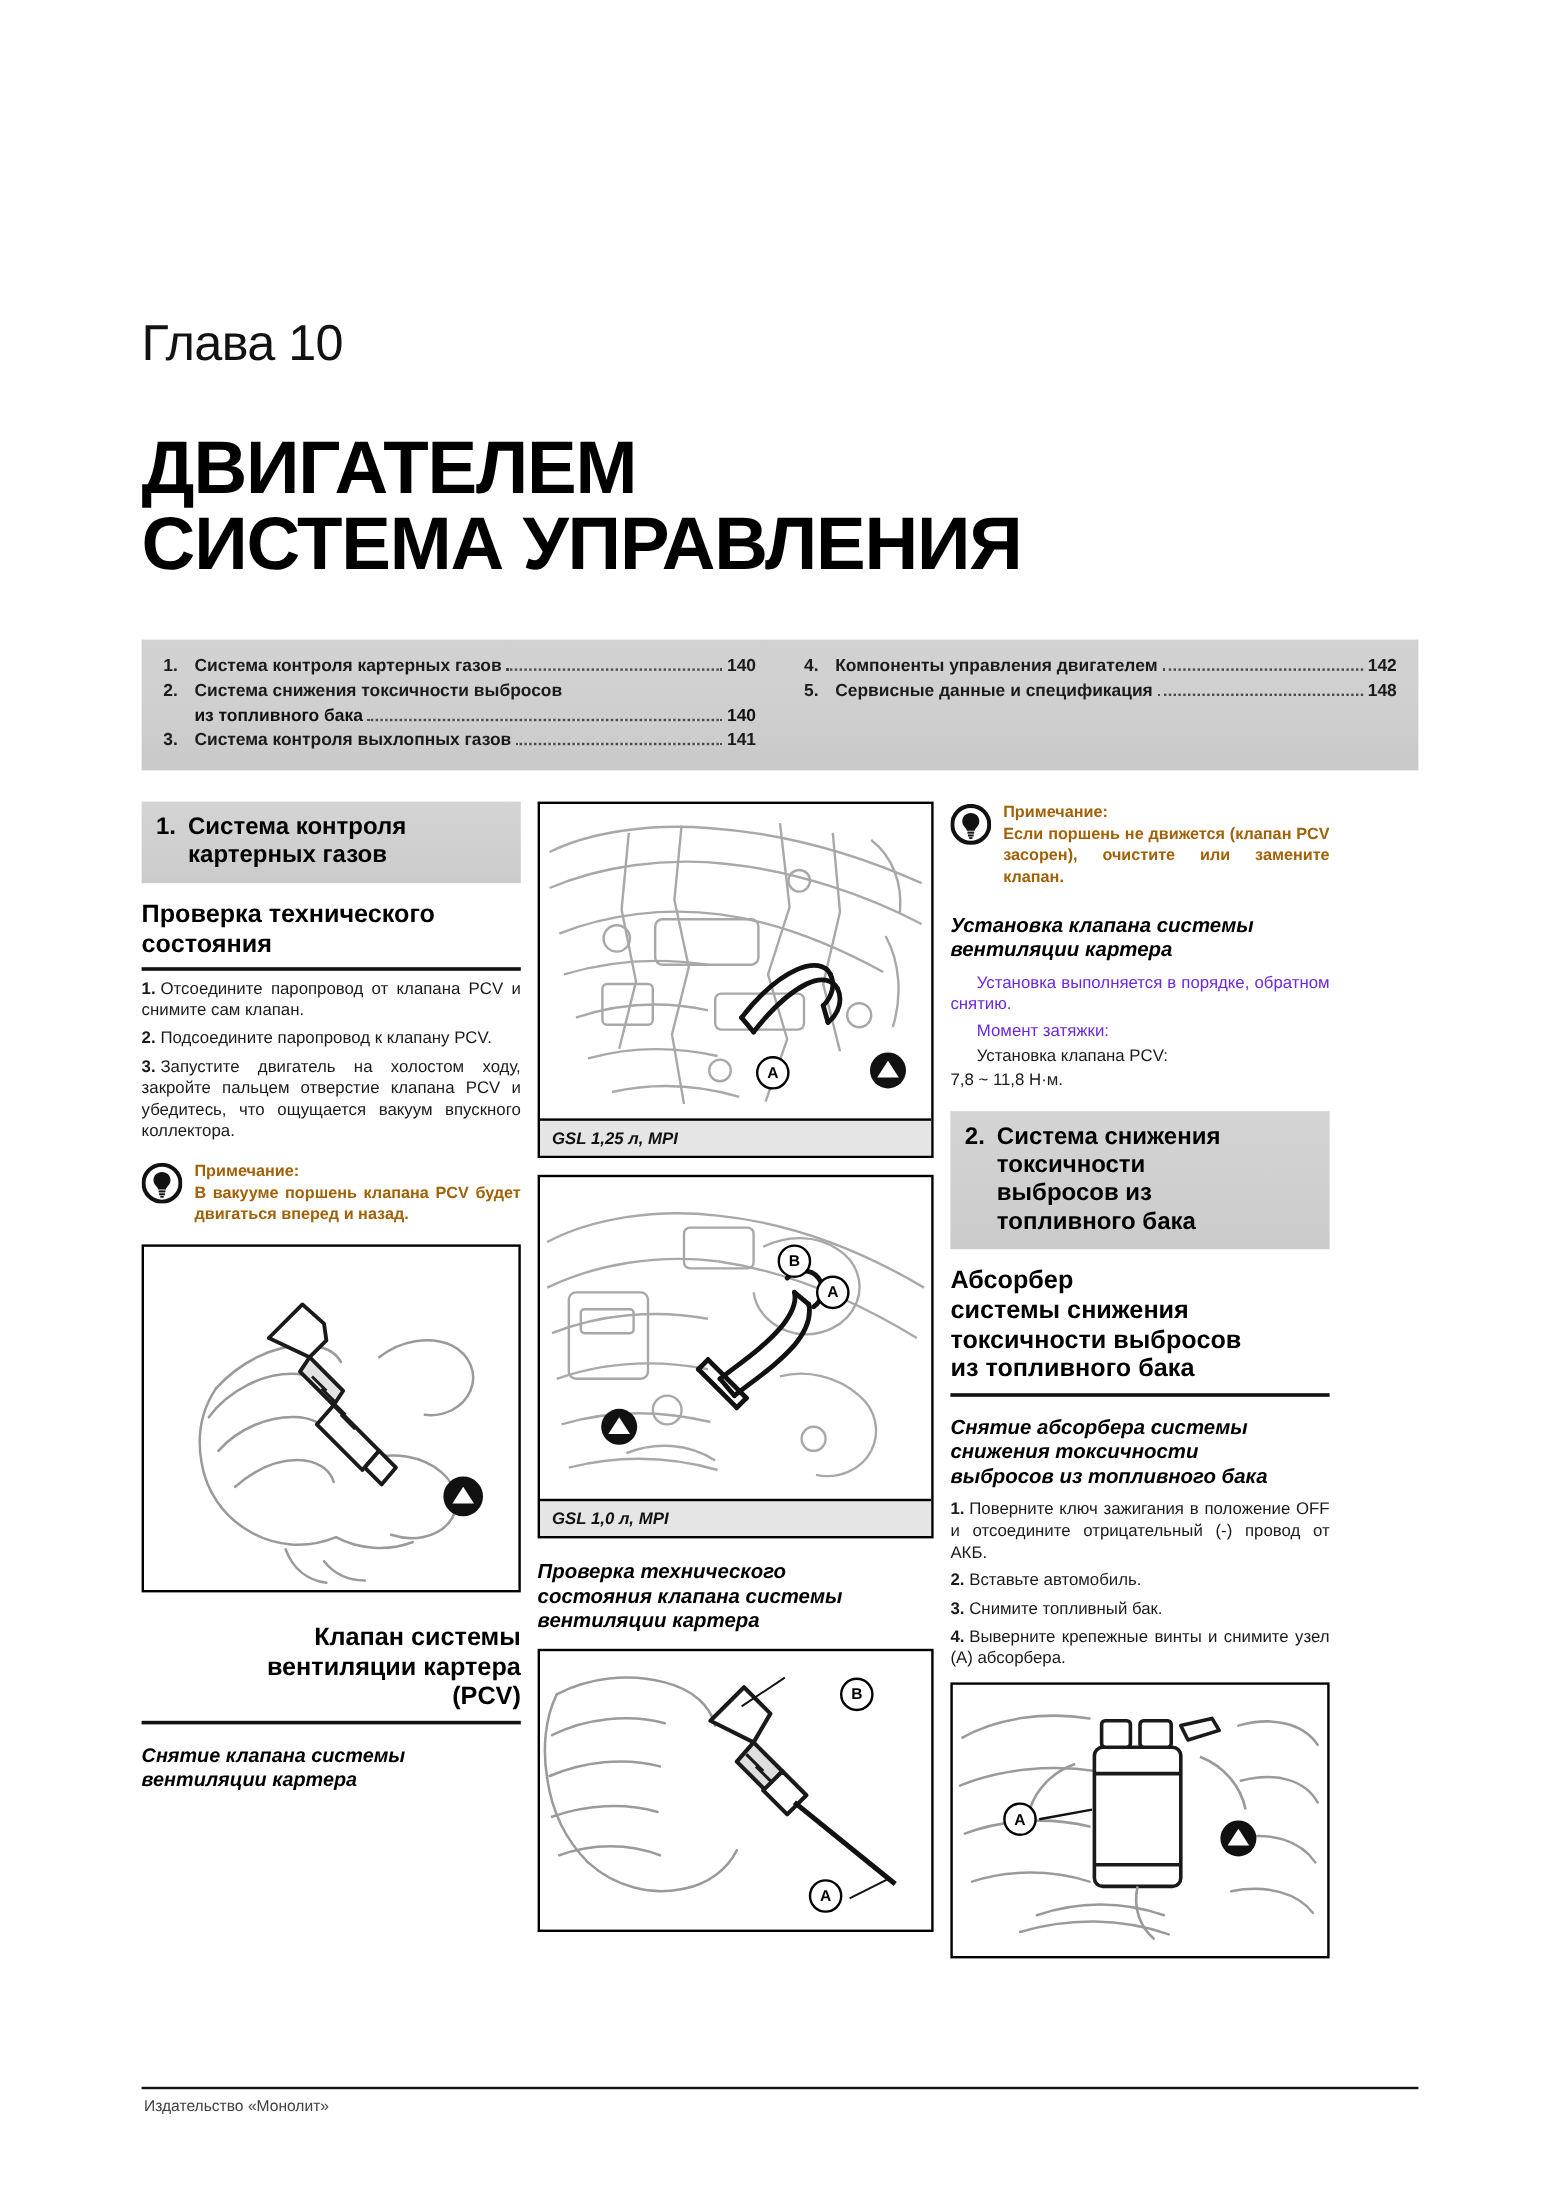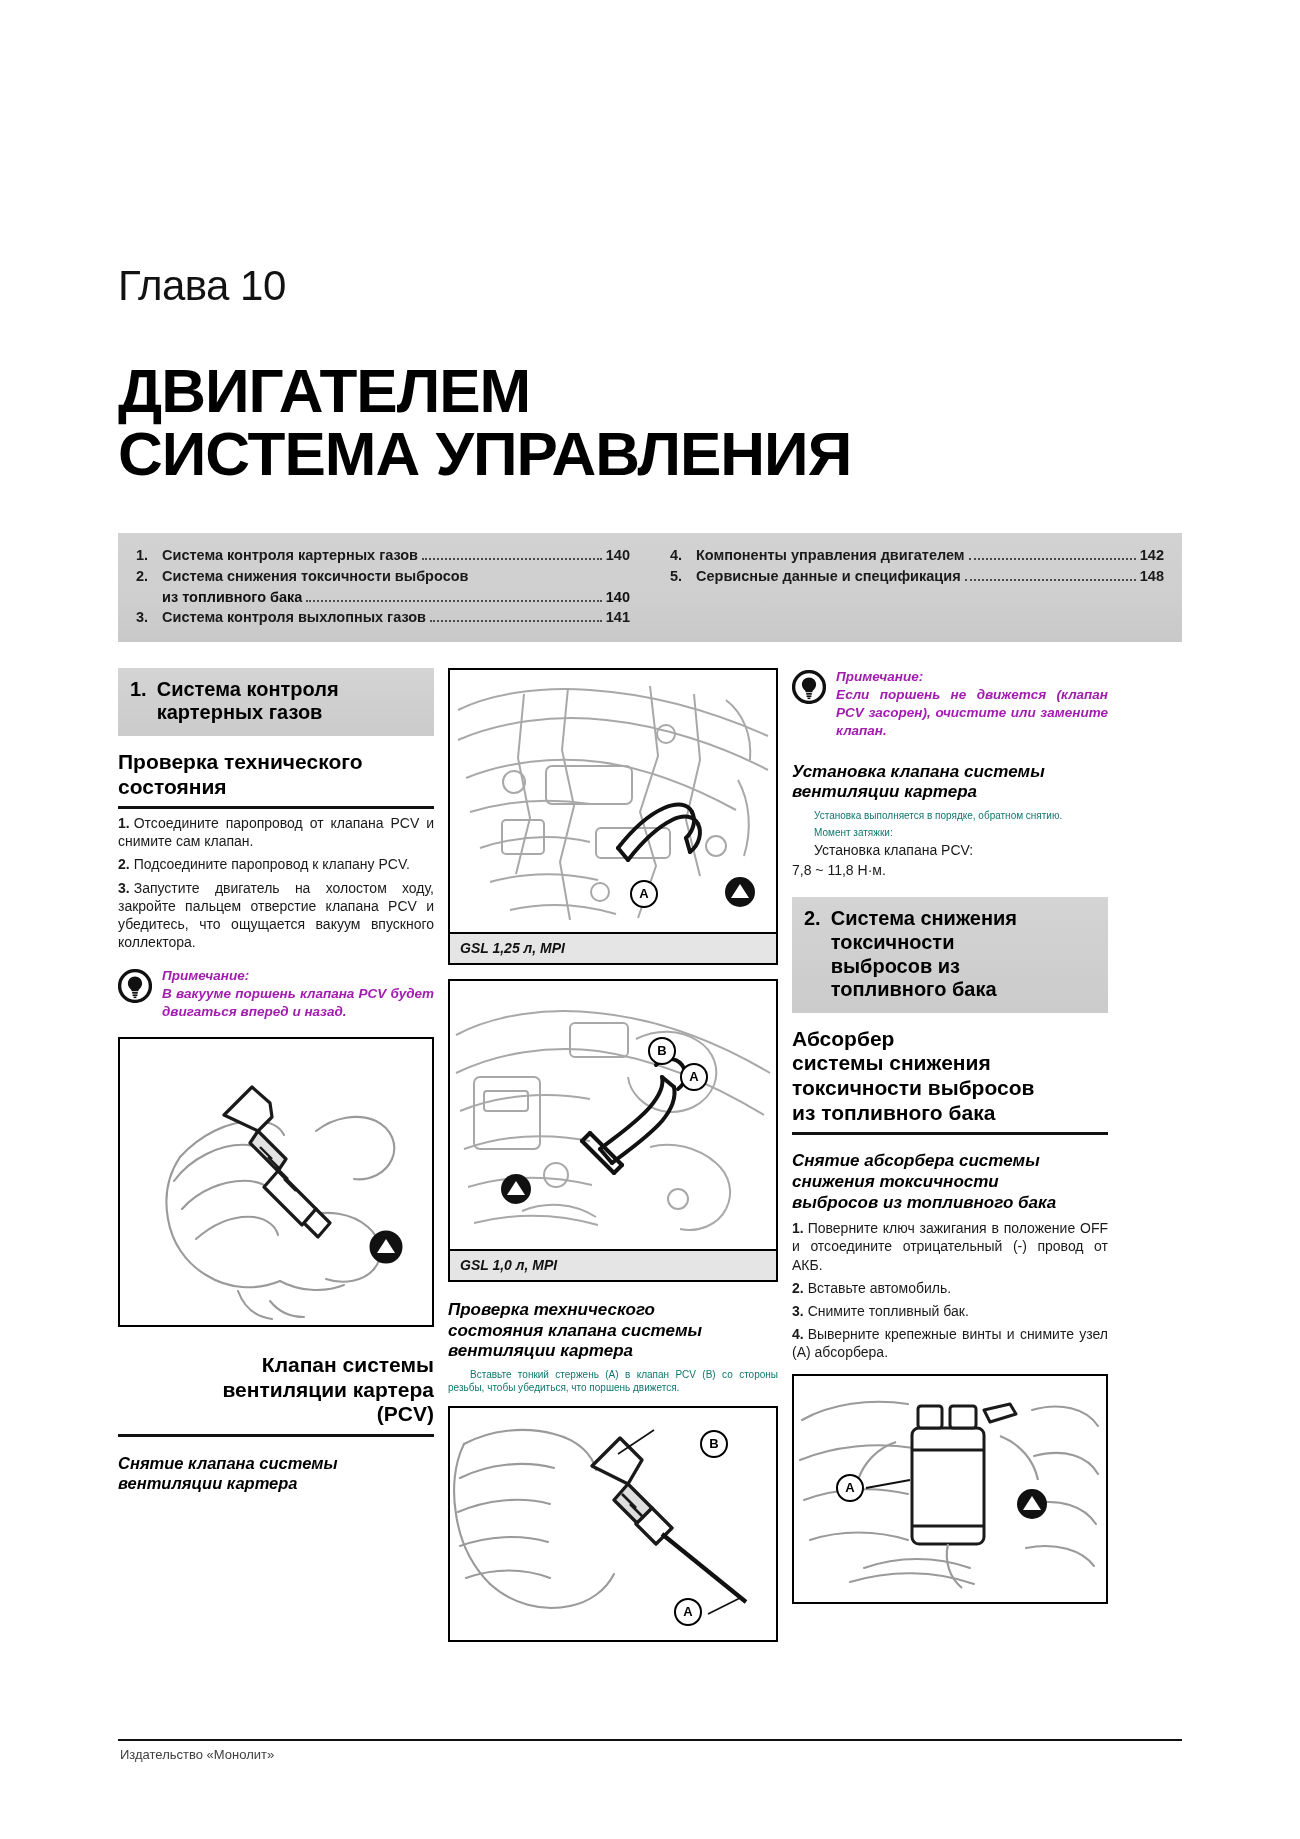--- a/index.html
+++ b/index.html
@@ -121,48 +121,47 @@
   }
   p.step {
     font-size: 14px;
     line-height: 1.30;
     margin: 5px 0 0 0;
     text-align: justify;
     color: #1a1a1a;
   }
   p.step b { font-weight: 800; margin-right: 4px;}
   p.para {
-    font-size: 10px;
+    font-size: 14px;
     line-height: 1.30;
     margin: 6px 0 0 0;
     text-indent: 22px;
     text-align: justify;
-    color: #0f766e;
+    color: #6d28d9;
   }
   p.plain {
     font-size: 14px;
     line-height: 1.30;
     margin: 2px 0 0 0;
     color: #1a1a1a;
   }
 
   
   .note {
     display: flex;
     gap: 10px;
     margin-top: 16px;
     align-items: flex-start;
   }
   .note .bulb { flex: none; margin-top: 2px; }
   .note-text {
     font-size: 13.5px;
-    font-style: italic;
     font-weight: 700;
     line-height: 1.33;
-    color: #a21caf;
+    color: #a16207;
     text-align: justify;
   }
   .note-text .ttl { display:block; }
 
   
   .fig {
     border: 2.5px solid #000;
     background: #fff;
     position: relative;
     overflow: hidden;
@@ -446,21 +445,20 @@
           </div>
           <div class="fig-cap">GSL 1,0 л, MPI</div>
         </div>
 
         <h4 class="ital" style="font-size:17px;margin-top:18px;">
           <span>Проверка технического</span><br>
           <span>состояния клапана системы</span><br>
           <span>вентиляции картера</span>
         </h4>
 
-        <p class="para">Вставьте тонкий стержень (A) в клапан PCV (B) со стороны резьбы, чтобы убедиться, что поршень движется.</p>
 
         <div class="fig" style="margin-top:12px;height:232px;position:relative;">
           <svg width="325" height="228" viewBox="0 0 325 228">
             <g fill="none" stroke="#9a9a9a" stroke-width="2.1" stroke-linecap="round">
               <path d="M14 36 C40 22, 74 18, 104 26 C128 32, 142 46, 146 62"></path>
               <path d="M10 70 C38 56, 74 52, 104 60"></path>
               <path d="M8 104 C36 92, 70 88, 100 96"></path>
               <path d="M10 138 C38 128, 70 126, 98 134"></path>
               <path d="M16 170 C44 160, 74 160, 100 170"></path>
               <path d="M14 36 C4 56, 2 82, 6 106 C10 134, 22 158, 40 176"></path>

